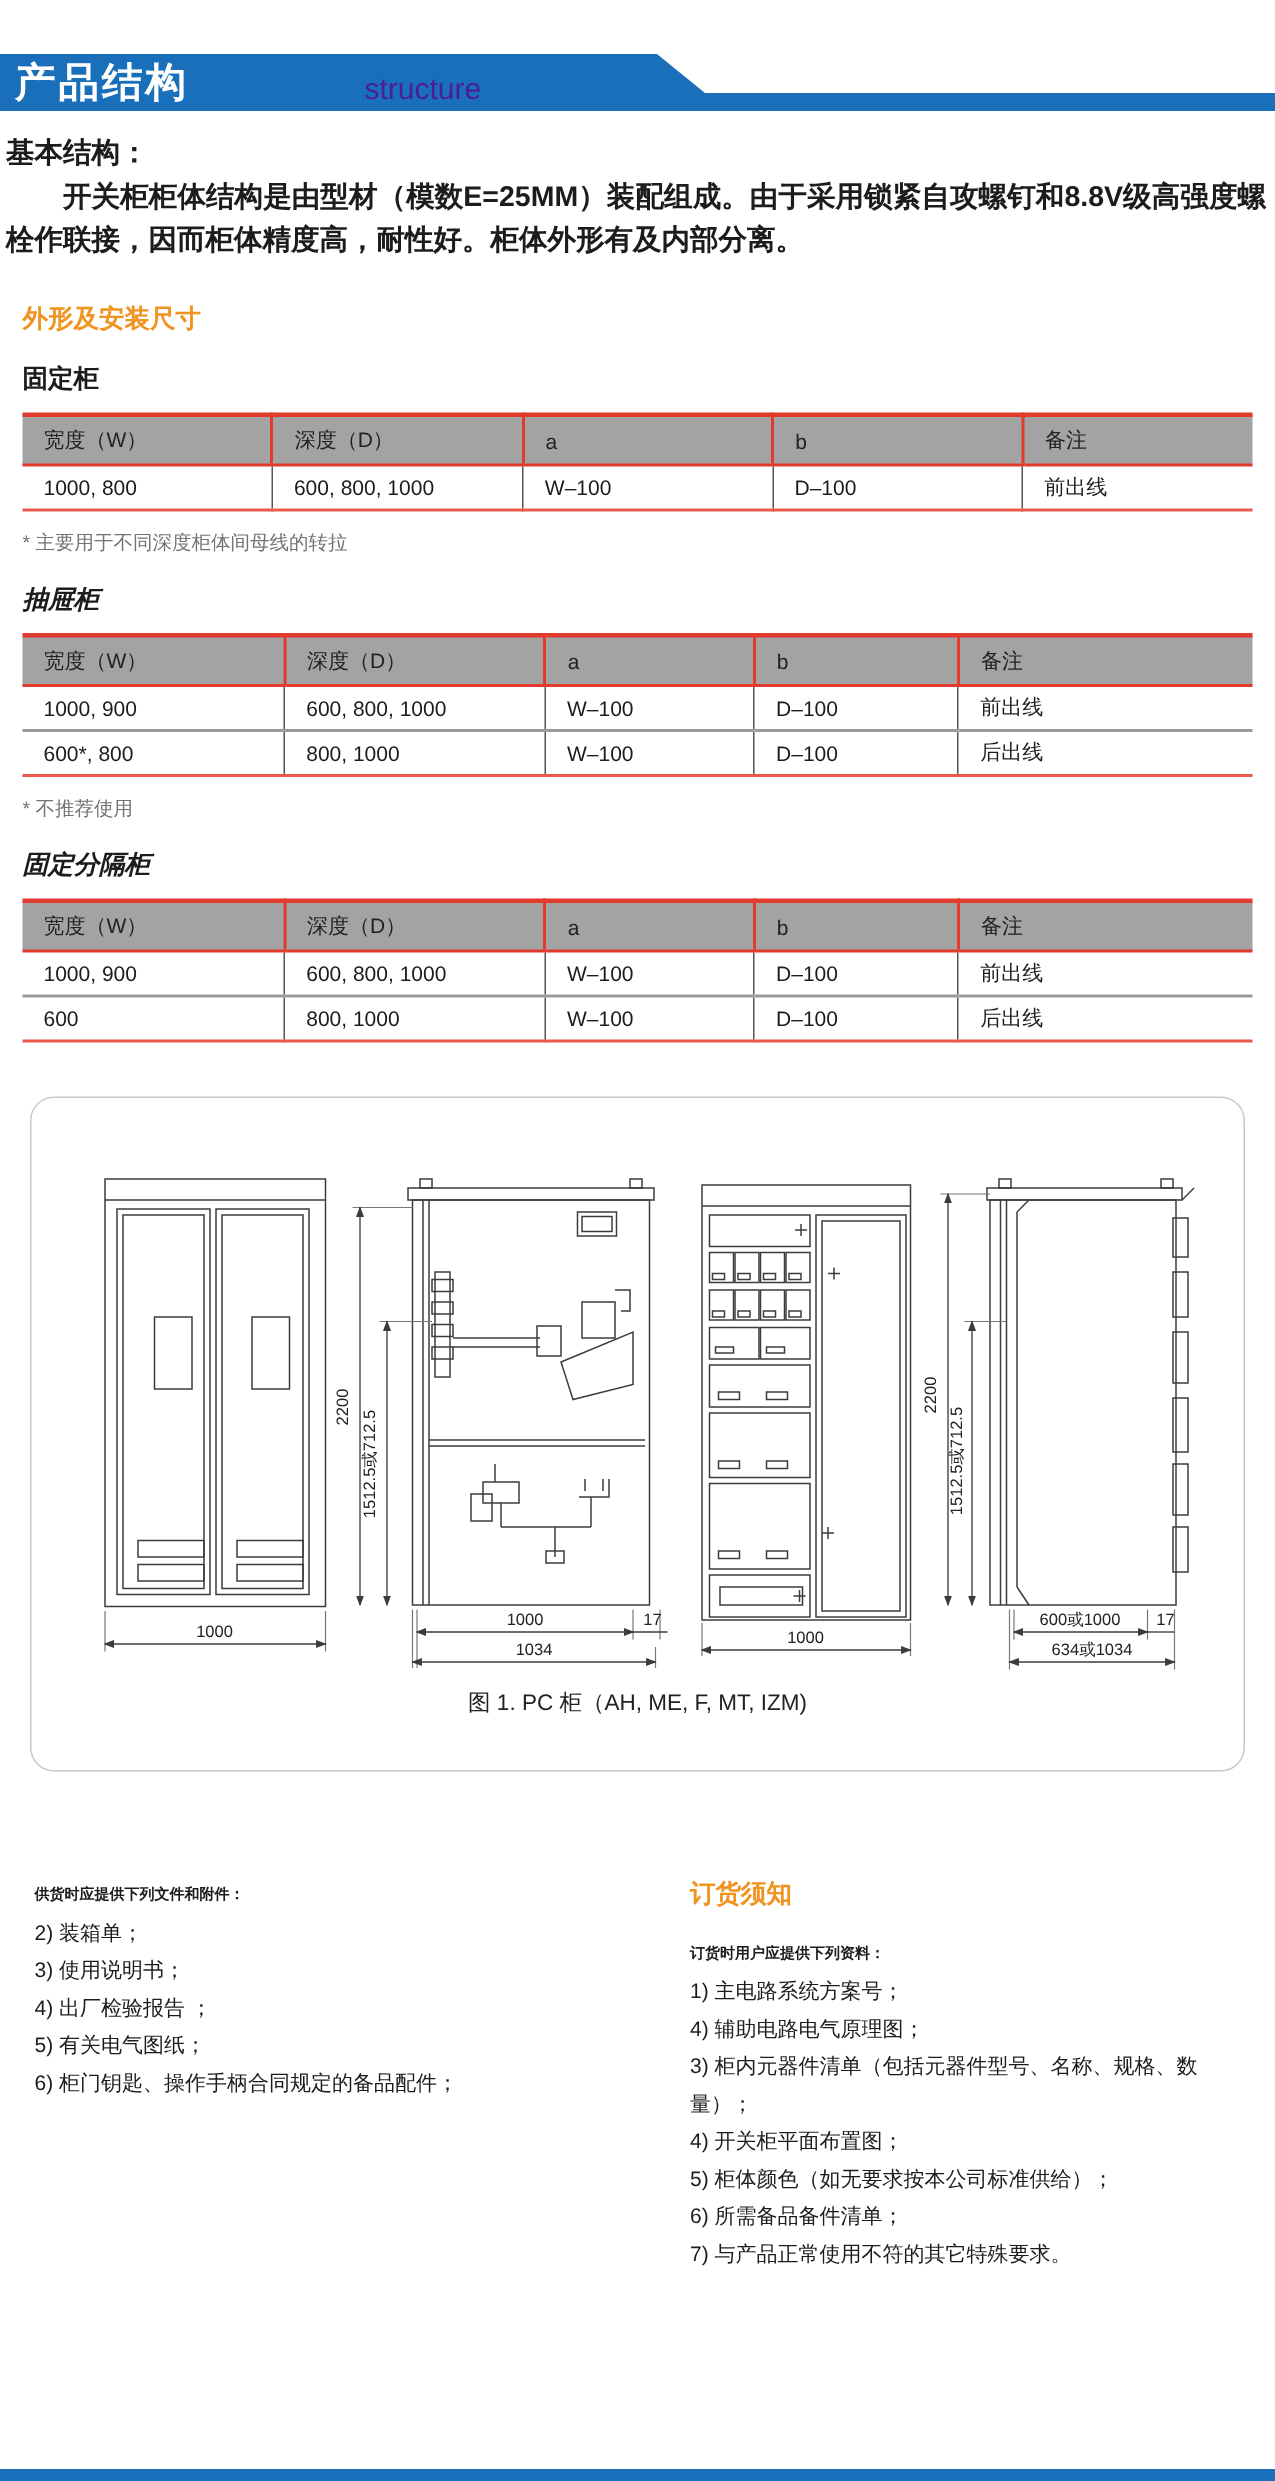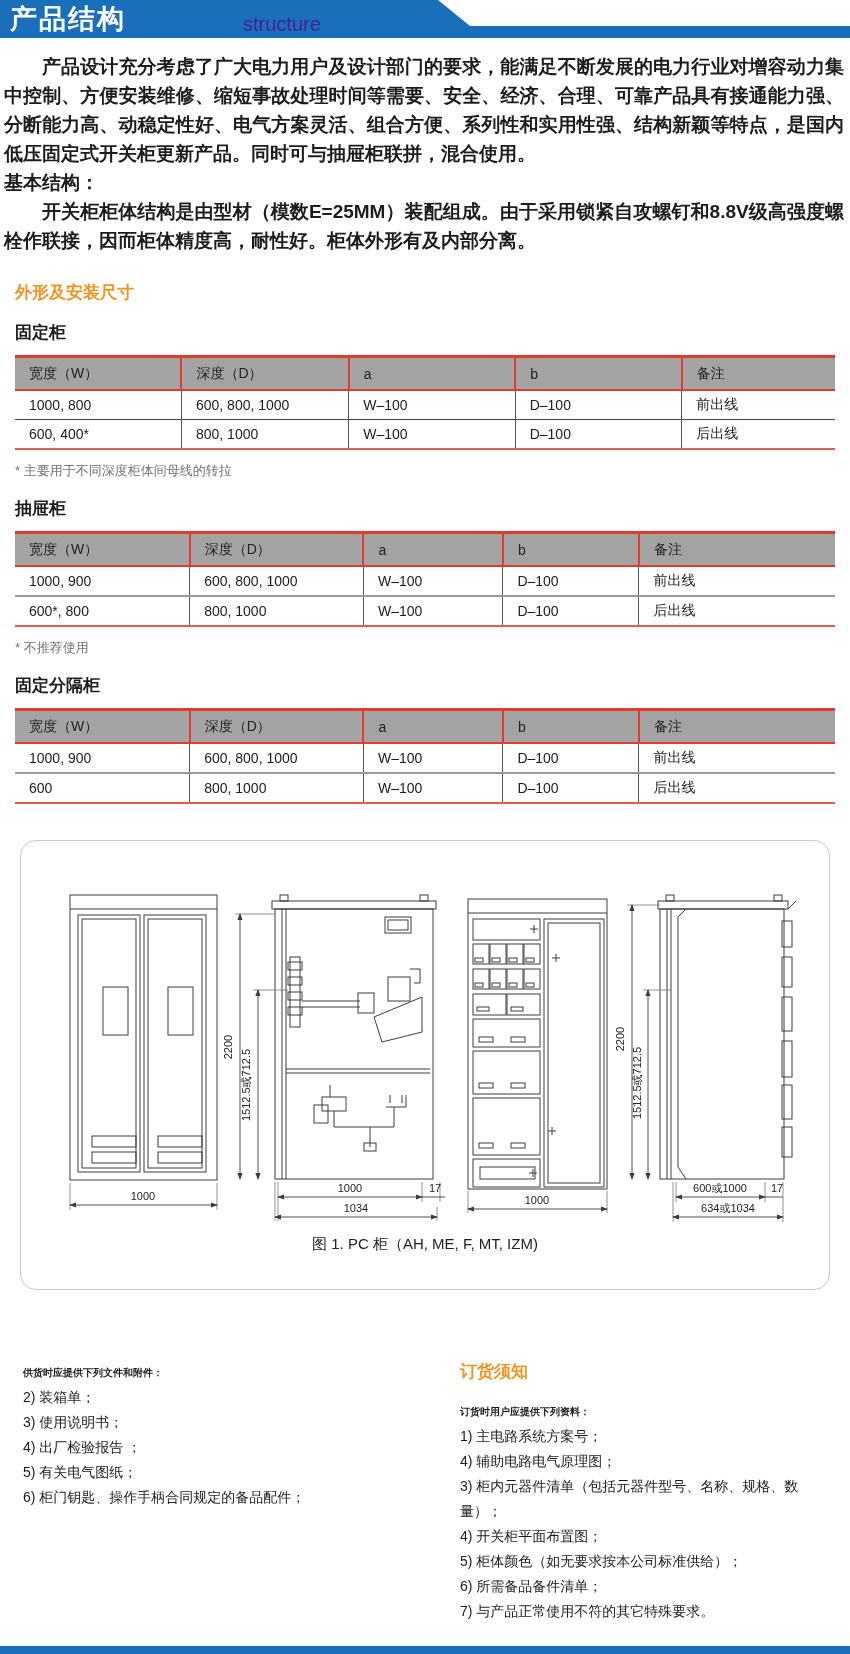--- a/index.html
+++ b/index.html
@@ -1,35 +1,35 @@
 <!DOCTYPE html>
 <html><head>
 <meta charset="utf-8">
 <style>
   html,body{margin:0;padding:0;}
   body{
     width:850px;height:1654px;position:relative;overflow:hidden;background:#fff;
     font-family:"Liberation Sans","DejaVu Sans",sans-serif;color:#1c1c1c;
   }
   
-  .banner{position:relative;height:38px;}
+  .banner{position:relative;height:38px;margin-top:36px;}
   .banner-shape{
     position:absolute;inset:0;background:#1a6fba;
     clip-path:polygon(0 0,438px 0,470px 26px,850px 26px,850px 38px,0 38px);
   }
   .banner-title{position:absolute;left:10px;top:1px;color:#fff;font-size:27px;font-weight:bold;letter-spacing:2px;}
   .banner-sub{position:absolute;left:243px;top:13px;color:#4c1d95;font-size:20px;text-align:center;}
   
   .intro{padding:0 6px 0 4px;margin-top:14px;font-size:19px;line-height:29px;font-weight:600;text-align:justify;}
   .intro .ind{text-indent:2em;margin:0;}
   .intro .lbl{margin:0;}
   
   .sec-head{color:#f0941f;font-size:17px;font-weight:bold;margin:26px 0 0 15px;}
   .tbl-name{font-size:17px;font-weight:bold;margin:17px 0 11px 15px;}
-  .tbl-name.gap{}
+  .tbl-name.gap{font-style:italic;}
   
   table.spec{width:820px;margin:0 15px;border-collapse:collapse;table-layout:fixed;
     border-top:3px solid #e23b2e;border-bottom:2px solid #ea5a4c;}
   table.spec th{background:#a3a3a3;text-align:left;font-weight:normal;font-size:14px;color:#222;
     height:31px;padding:0 0 0 14px;border-bottom:2px solid #e23b2e;}
   table.spec th + th{border-left:2px solid #e23b2e;}
   table.spec td{font-size:14px;height:28px;padding:0 0 0 14px;}
   table.spec td + td{border-left:1px solid #555;}
   table.t1 tbody tr + tr td{border-top:1px solid #444;}
   table.t23 tbody tr + tr td{border-top:2px solid #9a9a9a;}
@@ -55,21 +55,20 @@
 </head>
 <body>
 
 <div class="banner">
   <div class="banner-shape"></div>
   <div class="banner-title">产品结构</div>
   <div class="banner-sub">structure</div>
 </div>
 
 <div class="intro">
-  <p class="ind">产品设计充分考虑了广大电力用户及设计部门的要求，能满足不断发展的电力行业对增容动力集中控制、方便安装维修、缩短事故处理时间等需要、安全、经济、合理、可靠产品具有接通能力强、分断能力高、动稳定性好、电气方案灵活、组合方便、系列性和实用性强、结构新颖等特点，是国内低压固定式开关柜更新产品。同时可与抽屉柜联拼，混合使用。</p>
   <p class="lbl">基本结构：</p>
   <p class="ind">开关柜柜体结构是由型材（模数E=25MM）装配组成。由于采用锁紧自攻螺钉和8.8V级高强度螺栓作联接，因而柜体精度高，耐性好。柜体外形有及内部分离。</p>
 </div>
 
 <div class="sec-head">外形及安装尺寸</div>
 
 <div class="tbl-name">固定柜</div>
 <table class="spec t1">
   <colgroup>
       <col style="width:20.3%">
@@ -87,27 +86,20 @@
       <th>备注</th>
     </tr>
   </thead>
   <tbody>
     <tr>
       <td>1000, 800</td>
       <td>600, 800, 1000</td>
       <td>W–100</td>
       <td>D–100</td>
       <td>前出线</td>
-    </tr>
-    <tr>
-      <td>600, 400*</td>
-      <td>800, 1000</td>
-      <td>W–100</td>
-      <td>D–100</td>
-      <td>后出线</td>
     </tr>
   </tbody>
 </table>
 <div class="footnote">* 主要用于不同深度柜体间母线的转拉</div>
 
 <div class="tbl-name gap">抽屉柜</div>
 <table class="spec t23">
   <colgroup>
       <col style="width:21.3%">
       <col style="width:21.2%">

